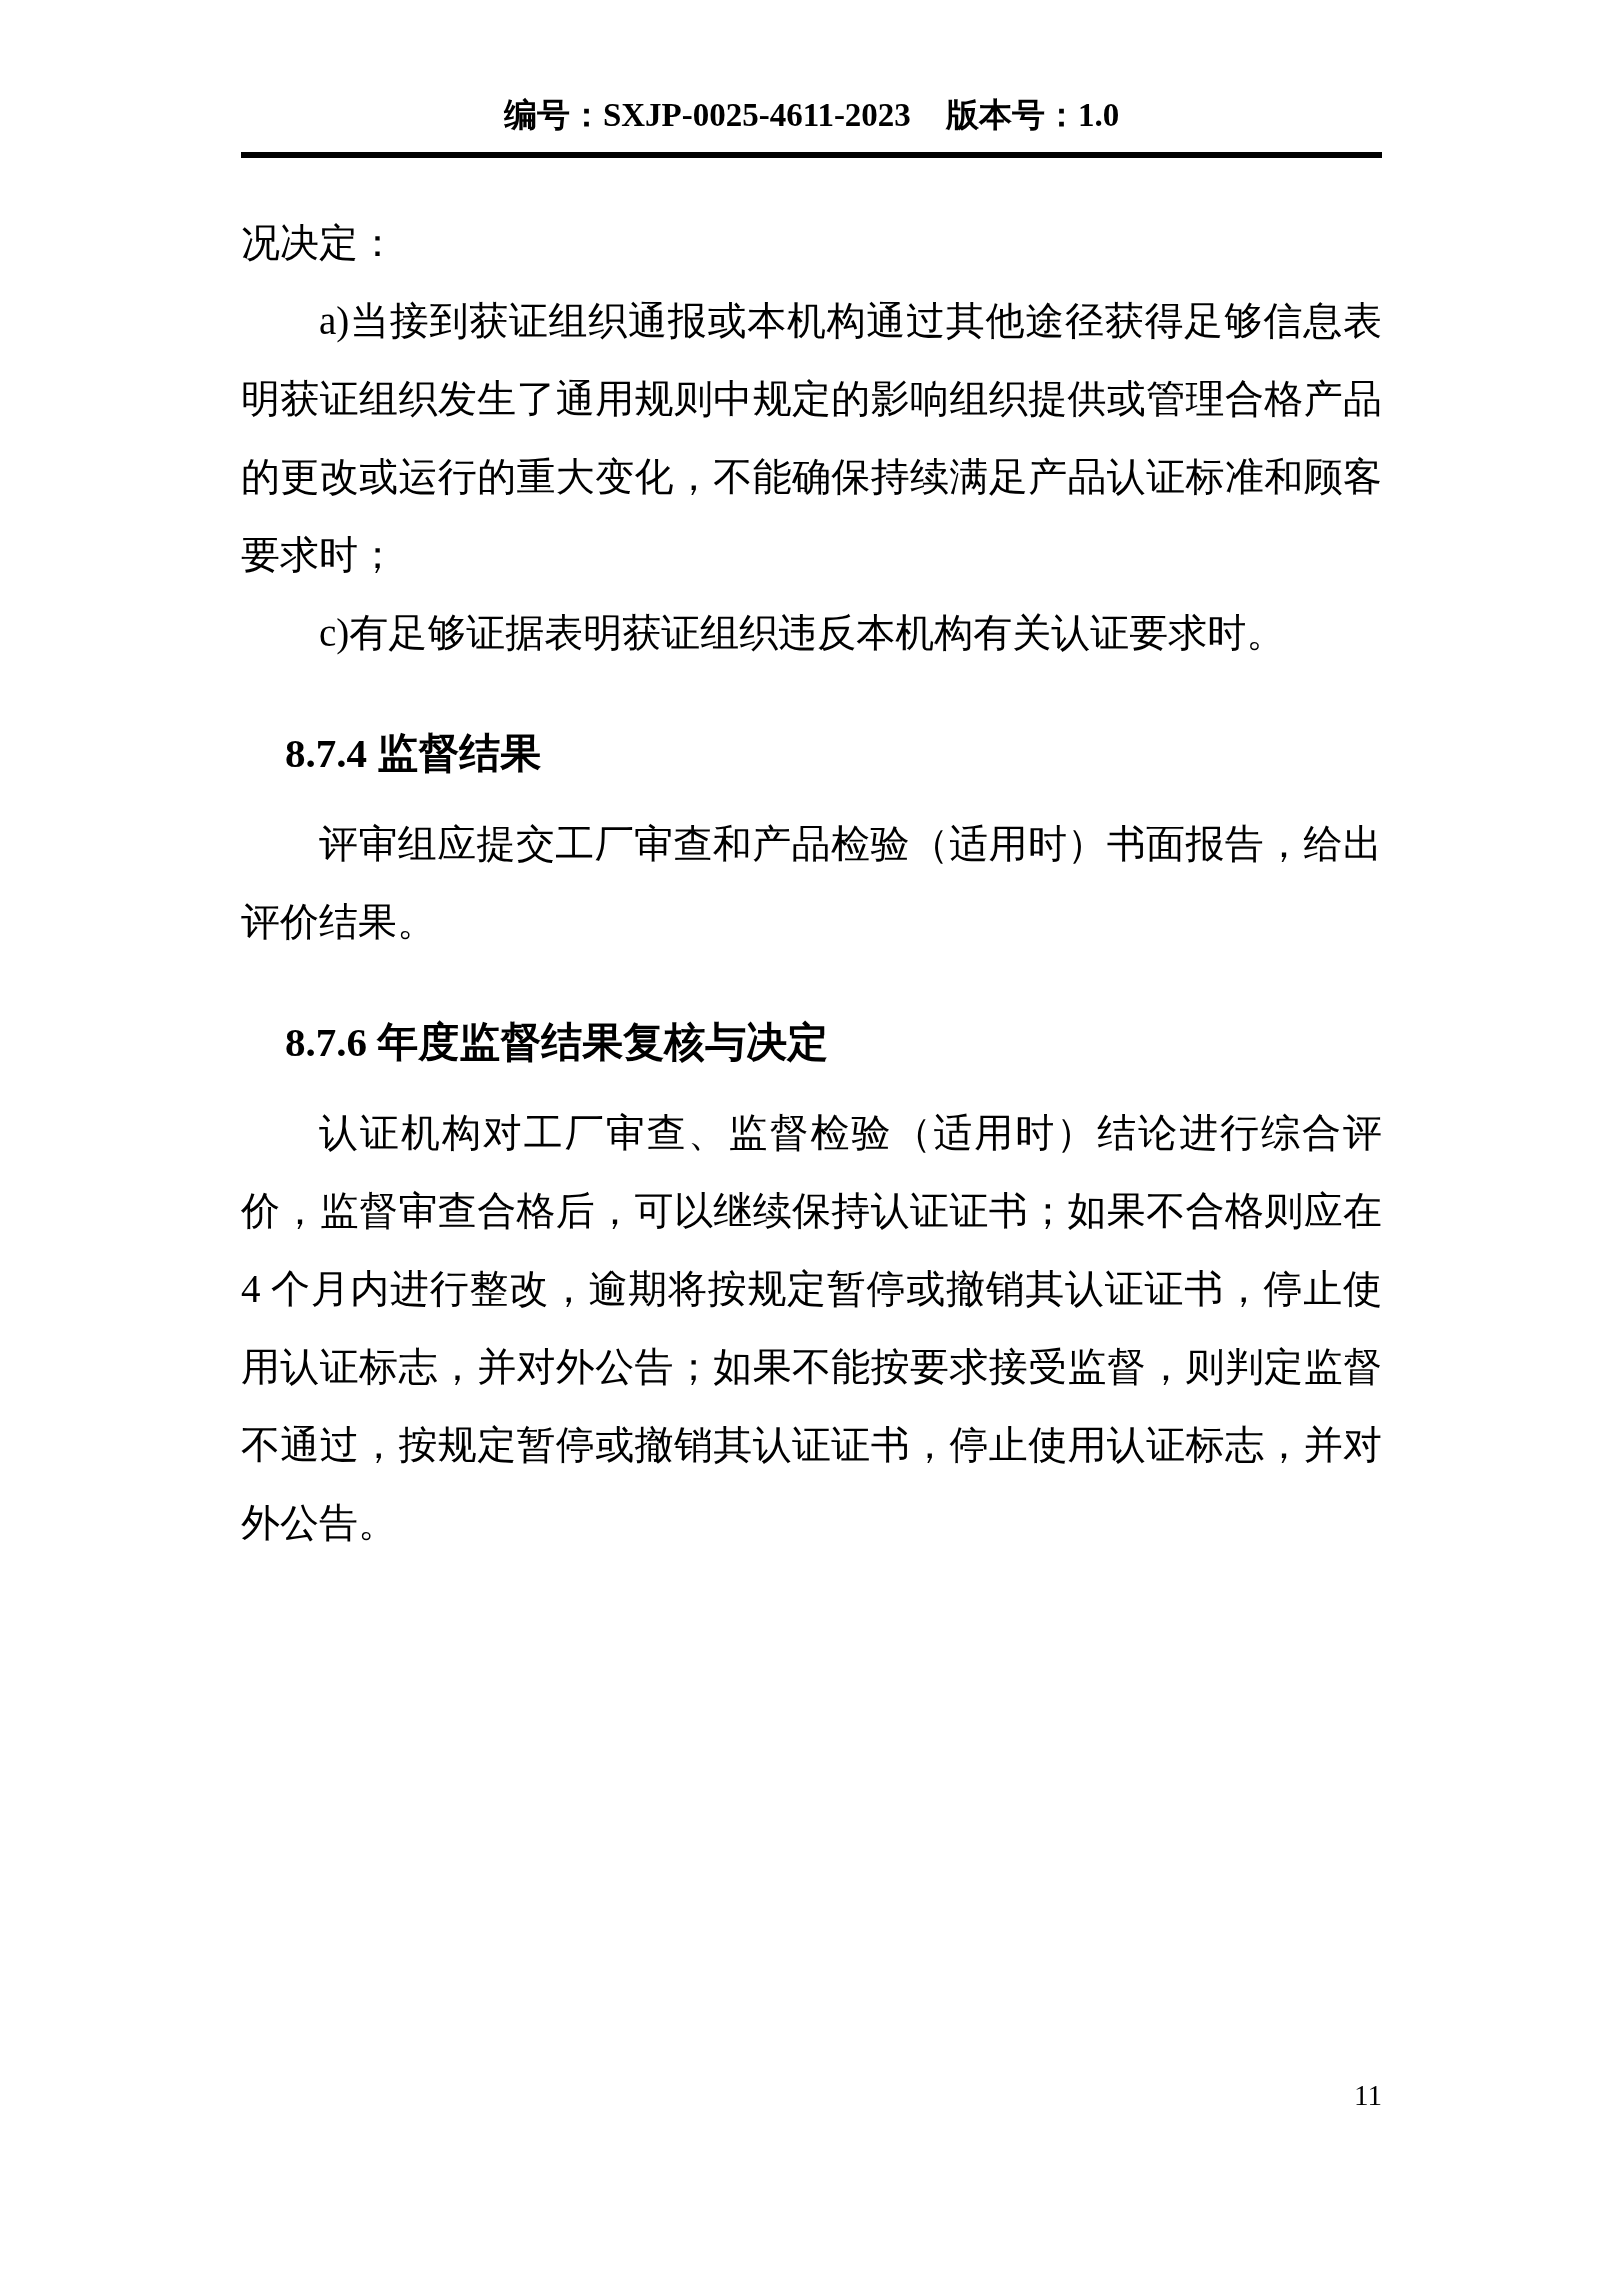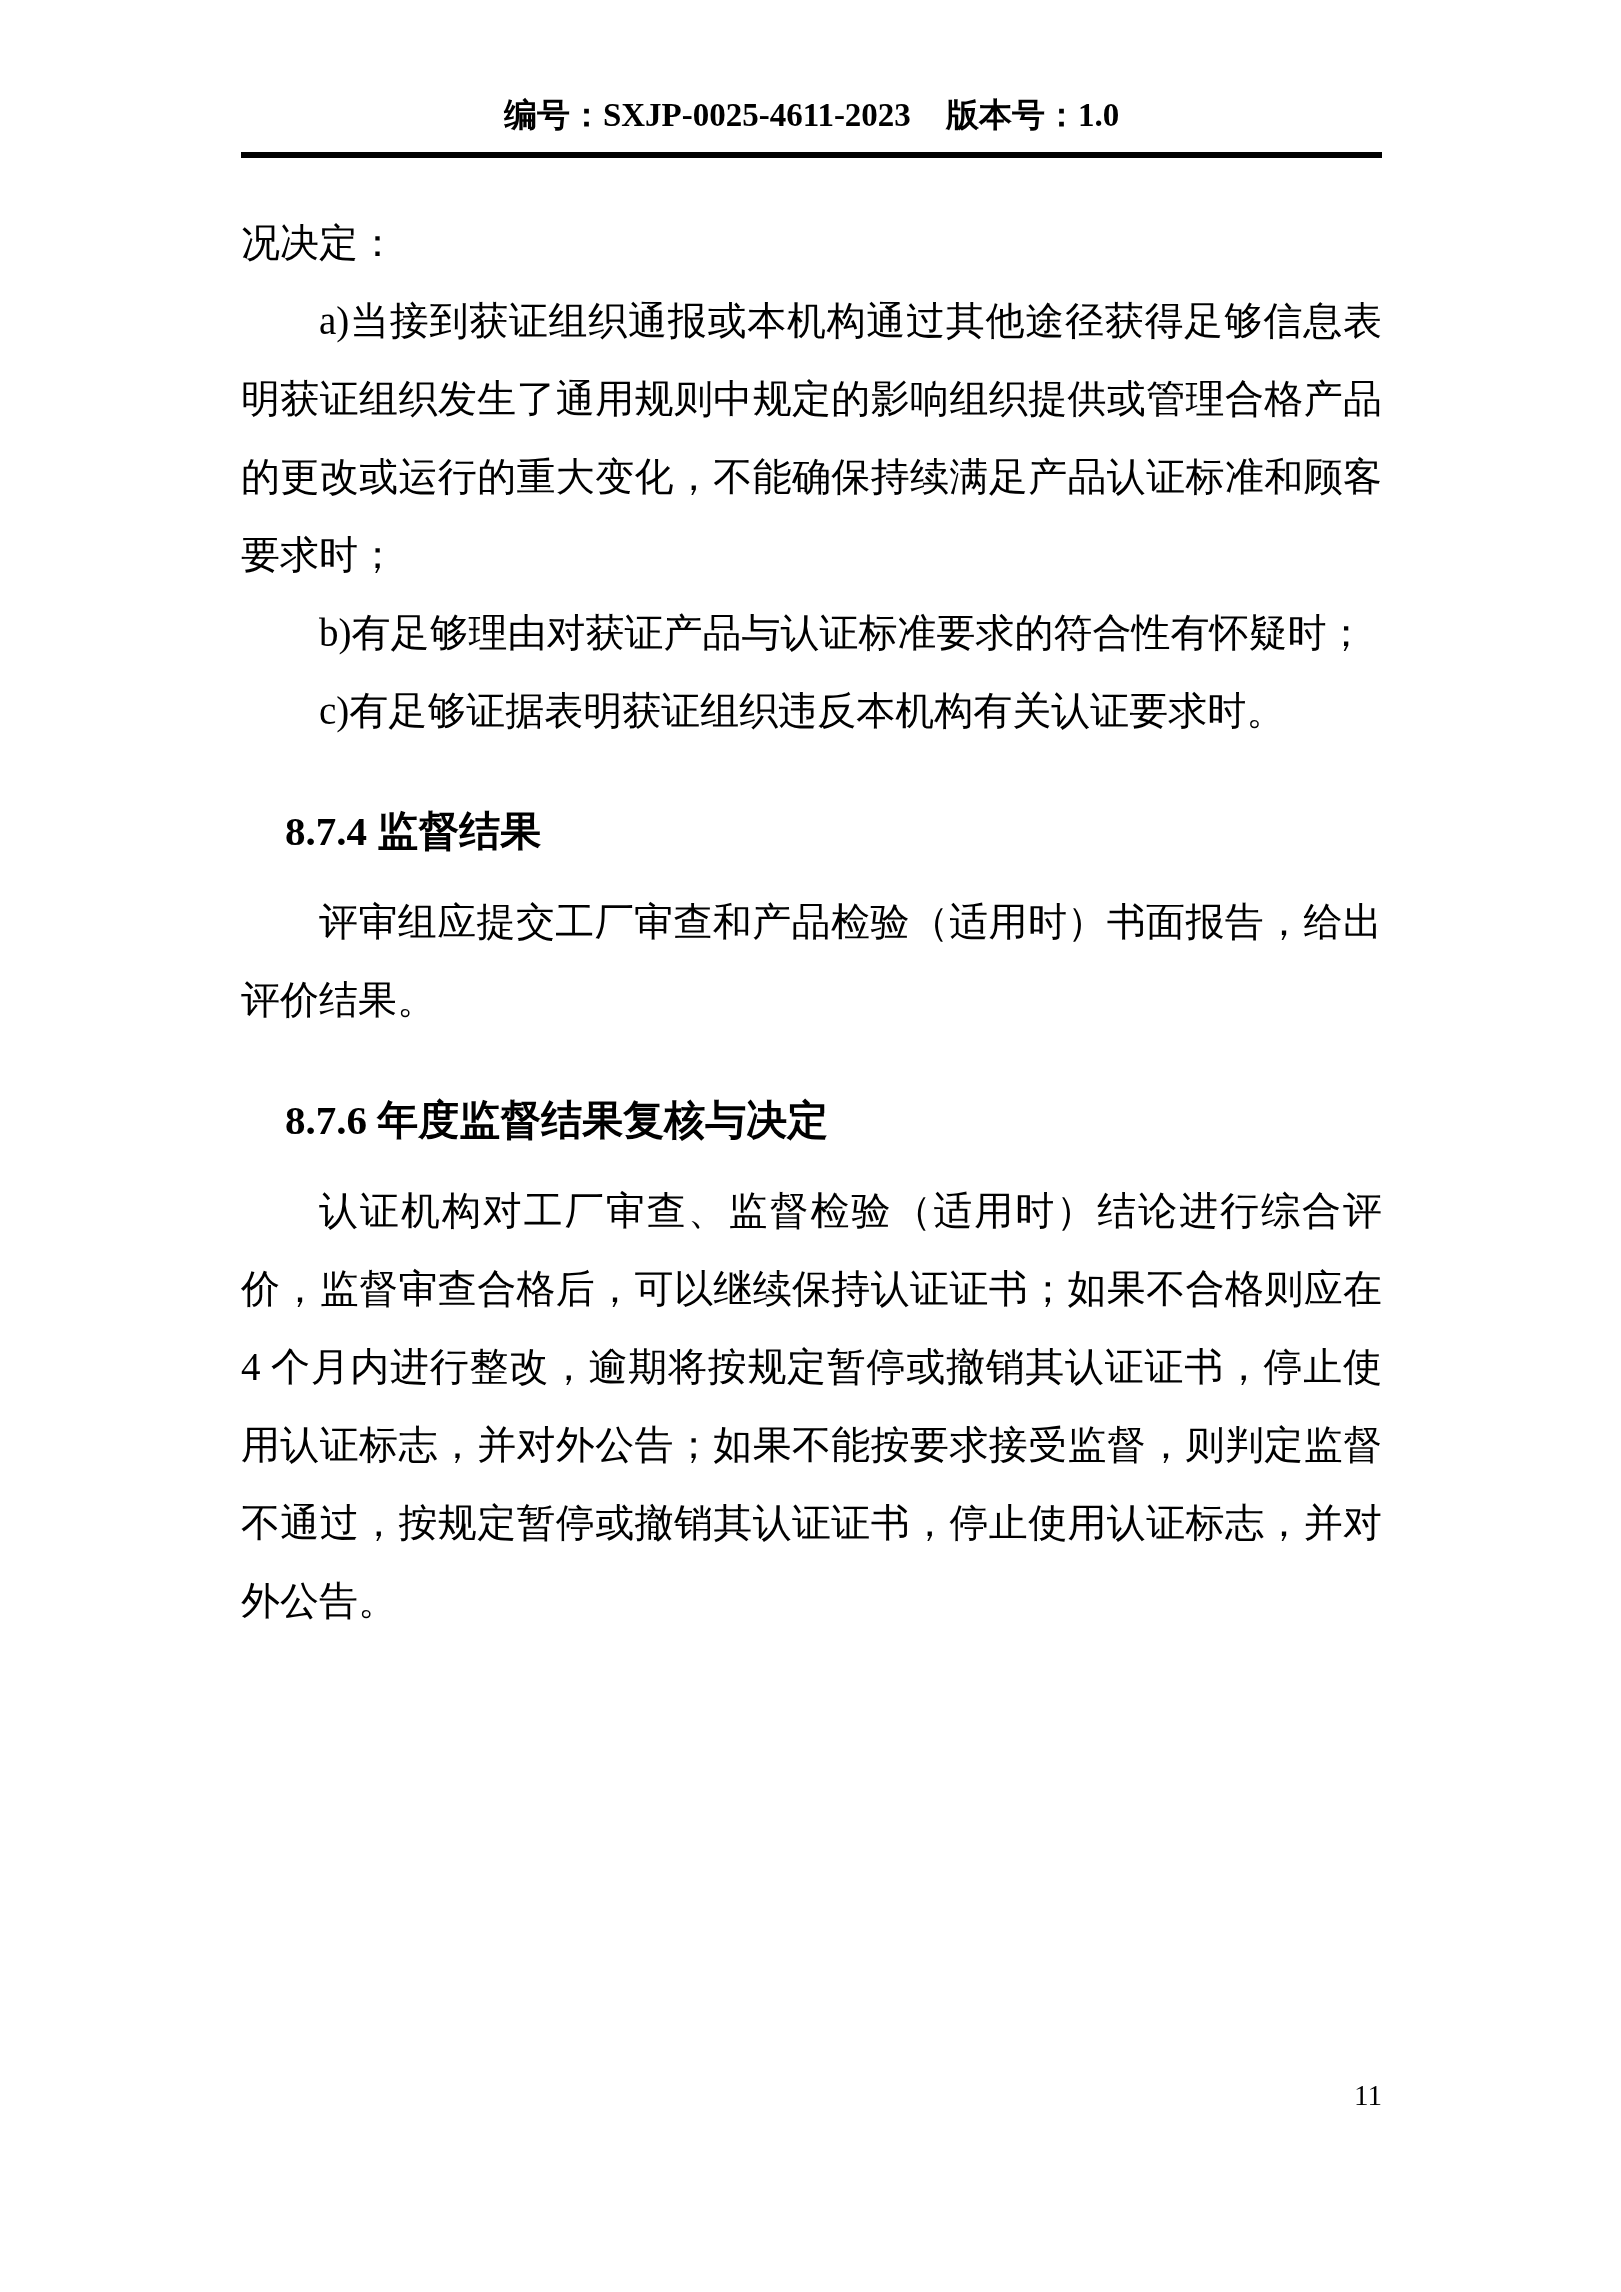--- a/index.html
+++ b/index.html
@@ -73,21 +73,20 @@
 
   <div class="page-header">
     <span>编号：</span><span>SXJP-0025-4611-2023</span><span class="version-label">版本号：</span><span>1.0</span>
   </div>
 
   <div class="header-rule"></div>
 
   <main class="content">
       <p class="plain">况决定：</p>
       <p class="indent">a)当接到获证组织通报或本机构通过其他途径获得足够信息表明获证组织发生了通用规则中规定的影响组织提供或管理合格产品的更改或运行的重大变化，不能确保持续满足产品认证标准和顾客要求时；</p>
-      <p class="indent">b)有足够理由对获证产品与认证标准要求的符合性有怀疑时；</p>
       <p class="indent">c)有足够证据表明获证组织违反本机构有关认证要求时。</p>
       <h2 class="heading">8.7.4 监督结果</h2>
       <p class="indent">评审组应提交工厂审查和产品检验（适用时）书面报告，给出评价结果。</p>
       <h2 class="heading">8.7.6 年度监督结果复核与决定</h2>
       <p class="indent">认证机构对工厂审查、监督检验（适用时）结论进行综合评价，监督审查合格后，可以继续保持认证证书；如果不合格则应在 4 个月内进行整改，逾期将按规定暂停或撤销其认证证书，停止使用认证标志，并对外公告；如果不能按要求接受监督，则判定监督不通过，按规定暂停或撤销其认证证书，停止使用认证标志，并对外公告。</p>
     </main>
 
   <div class="page-number">11</div>
 
 </div>

